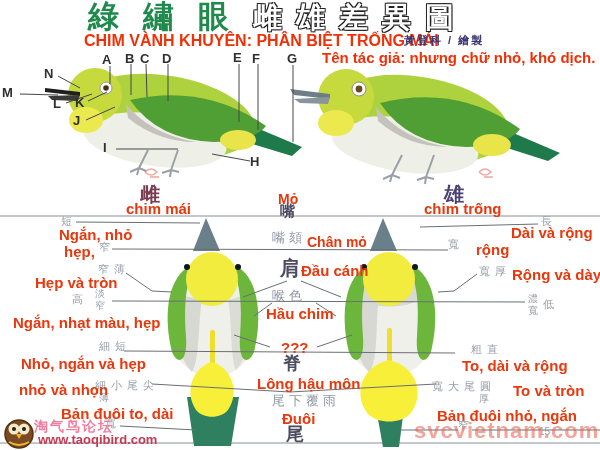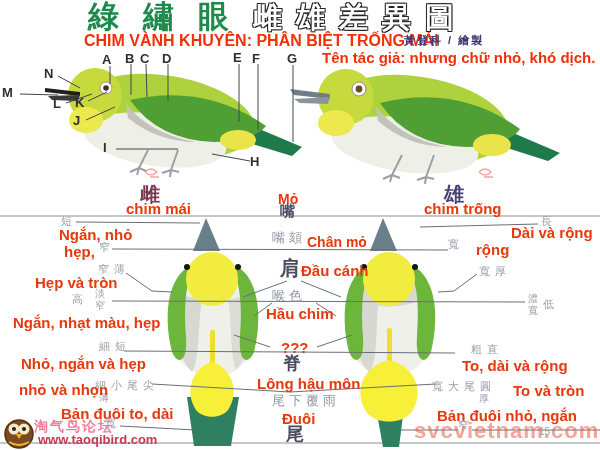--- a/index.html
+++ b/index.html
@@ -203,20 +203,21 @@
   <div class="txt zh" style="left:99px;top:393px;font-size:10px">薄</div>
   <div class="txt vi" style="left:19px;top:382px">nhỏ và nhọn</div>
   <div class="txt vi" style="left:61px;top:406px">Bản đuôi to, dài</div>
   <div class="txt zh" style="left:105px;top:418px">寬</div>
 
   <div class="txt zh" style="left:541px;top:216px">長</div>
   <div class="txt vi" style="left:511px;top:225px">Dài và rộng</div>
   <div class="txt zh" style="left:448px;top:239px">寬</div>
   <div class="txt vi" style="left:476px;top:242px">rộng</div>
   <div class="txt zh" style="left:479px;top:266px">寬厚</div>
+  <div class="txt vi" style="left:512px;top:267px">Rộng và dày</div>
   <div class="txt zh" style="left:528px;top:294px;font-size:10px">濃</div>
   <div class="txt zh" style="left:528px;top:306px;font-size:10px">寬</div>
   <div class="txt zh" style="left:543px;top:299px">低</div>
   <div class="txt zh" style="left:471px;top:344px">粗直</div>
   <div class="txt vi" style="left:462px;top:358px">To, dài và rộng</div>
   <div class="txt zh" style="left:432px;top:381px">寬大尾圓</div>
   <div class="txt zh" style="left:479px;top:394px;font-size:10px">厚</div>
   <div class="txt vi" style="left:513px;top:383px">To và tròn</div>
   <div class="txt vi" style="left:437px;top:408px">Bản đuôi nhỏ, ngắn</div>
   <div class="txt zh" style="left:458px;top:420px">窄</div>

